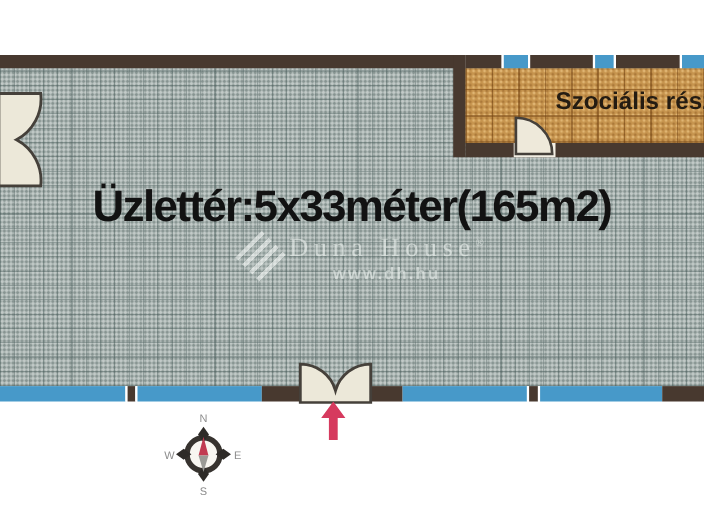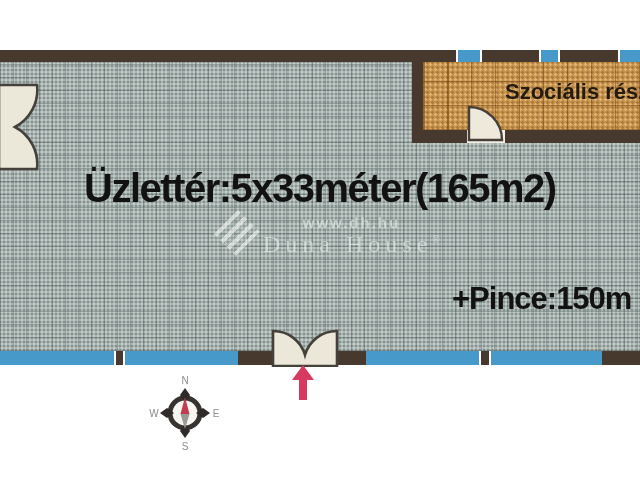--- a/index.html
+++ b/index.html
@@ -113,22 +113,21 @@
     <polygon points="33.5,42 42.5,42 38,57" fill="#9a9a96"></polygon>
     <text x="38" y="12" text-anchor="middle" font-size="10" fill="#8d8d8d">N</text>
     <text x="7" y="45" text-anchor="middle" font-size="10" fill="#8d8d8d">W</text>
     <text x="69" y="45" text-anchor="middle" font-size="10" fill="#8d8d8d">E</text>
     <text x="38" y="78" text-anchor="middle" font-size="10" fill="#8d8d8d">S</text>
   </svg>
 
   <div class="abs watermark" style="left:221px;top:213px;">
     <div class="wm-diamond"></div>
     <div>
+      <div class="wm-text wm-brand"><span>Duna House</span><span class="wm-mark">®</span></div>
       <div class="wm-text wm-url">www.dh.hu</div>
-      <div class="wm-text wm-brand"><span>Duna House</span><span class="wm-mark">®</span></div>
     </div>
   </div>
 
   <div class="label social-label" style="left:505px;top:79px;">Szociális rész</div>
   <div class="label title-label" style="left:84px;top:166px;">Üzlettér:5x33méter(165m2)</div>
-  <div class="label pince-label" style="left:452px;top:281px;">+Pince:150m</div>
 
 </div>
 
 </body></html>

